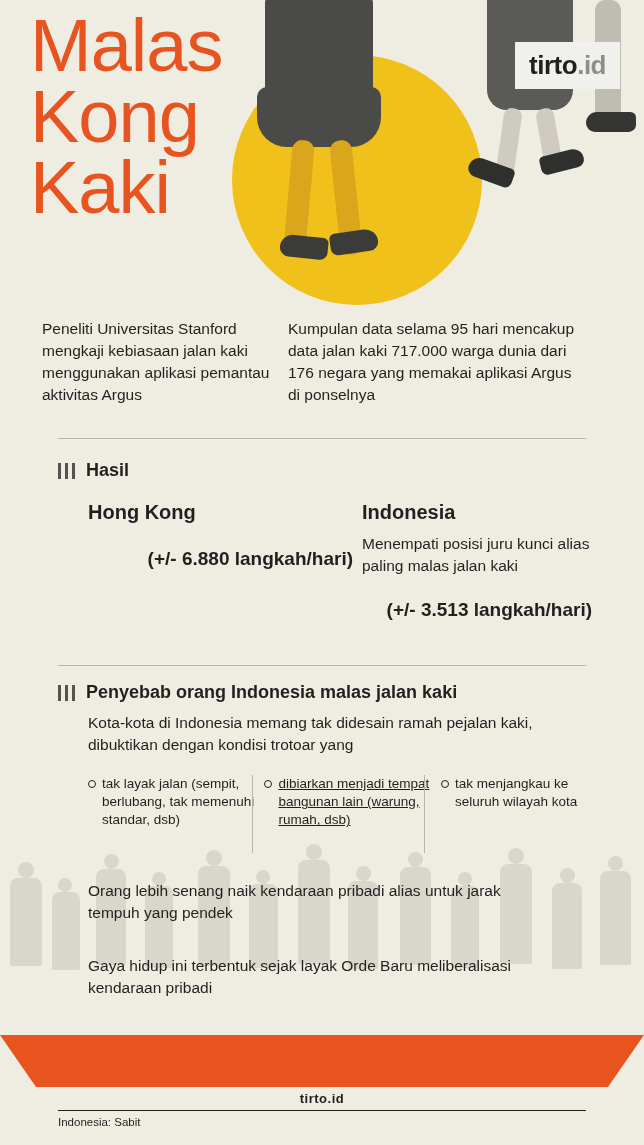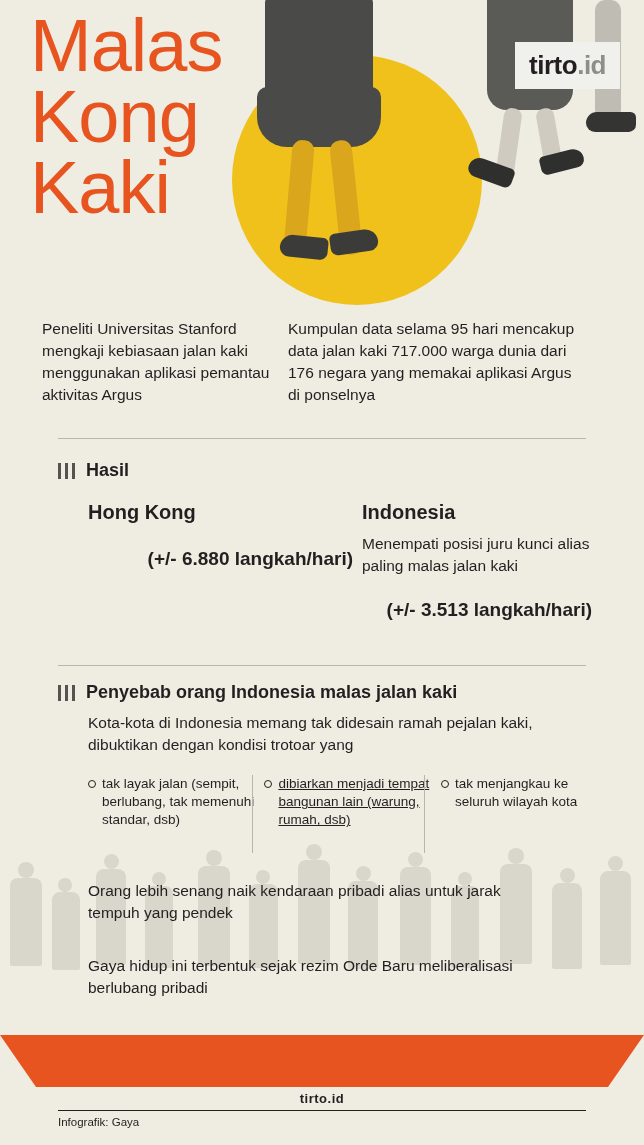--- a/index.html
+++ b/index.html
@@ -207,24 +207,24 @@
 
   <div class="bullets">
     <div class="bullet b1">tak layak jalan (sempit, berlubang, tak memenuhi standar, dsb)</div>
     <div class="bullet b2">dibiarkan menjadi tempat bangunan lain (warung, rumah, dsb)</div>
     <div class="bullet b3">tak menjangkau ke seluruh wilayah kota</div>
   </div>
   <div class="vsep" style="left:252px;top:775px;height:78px;"></div>
   <div class="vsep" style="left:424px;top:775px;height:78px;"></div>
 
   <div class="note" style="top:880px;width:430px;">Orang lebih senang naik kendaraan pribadi alias untuk jarak tempuh yang pendek</div>
-  <div class="note" style="top:955px;width:430px;">Gaya hidup ini terbentuk sejak rezim Orde Baru meliberalisasi berlubang pribadi</div>
+  <div class="note" style="top:955px;width:430px;">Gaya hidup ini terbentuk sejak layak Orde Baru meliberalisasi kendaraan pribadi</div>
 
   <div class="footer-band"></div>
   <div class="footer">
     <div class="tirto-foot">tirto.id</div>
     <div class="foot-rule"></div>
     <div class="foot-row">
-      <div class="foot-inf">Infografik: Gaya</div>
+      <div class="foot-inf">Indonesia: Sabit</div>
     </div>
   </div>
 
 </div>
 
 </body></html>

